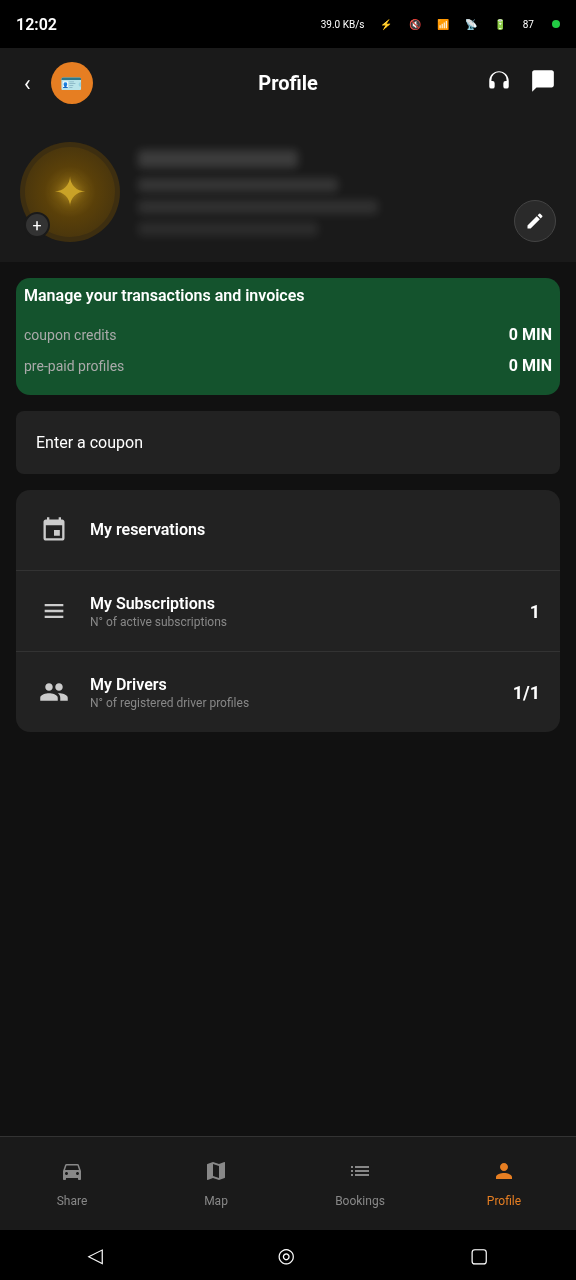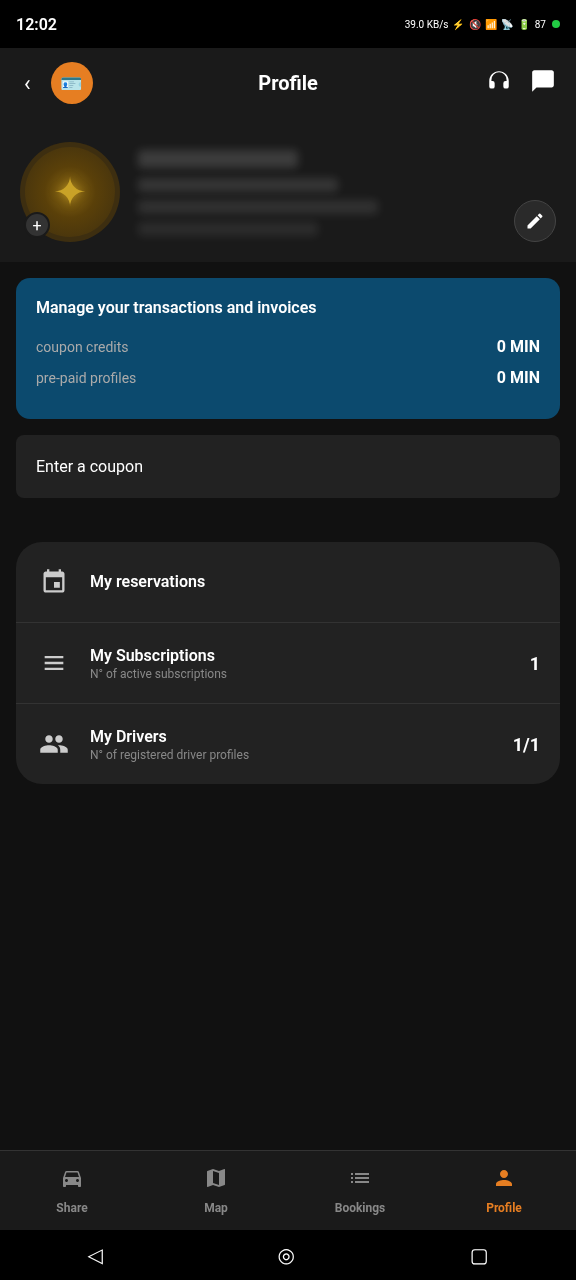--- a/index.html
+++ b/index.html
@@ -25,21 +25,21 @@
       height: 48px;
     }
     .status-time {
       font-size: 16px;
       font-weight: 600;
       color: #fff;
     }
     .status-icons {
       display: flex;
       align-items: center;
-      gap: 4px;
+      gap: 16px;
       font-size: 11px;
       color: #fff;
     }
     .status-icons span { font-size: 10px; }
     .battery-dot {
       width: 8px; height: 8px;
       background: #22cc44;
       border-radius: 50%;
       display: inline-block;
       margin-left: 2px;
@@ -185,23 +185,23 @@
     .main-content {
       flex: 1;
       padding: 16px;
       display: flex;
       flex-direction: column;
       gap: 16px;
     }
 
     
     .card {
-      background: #0c4a6e;
+      background: #14532d;
       border-radius: 14px;
-      padding: 20px;
+      padding: 8px;
     }
     .card-title {
       font-size: 16px;
       font-weight: 600;
       color: #ffffff;
       margin-bottom: 20px;
     }
     .credit-row {
       display: flex;
       justify-content: space-between;
@@ -242,23 +242,22 @@
       cursor: pointer;
     }
     .coupon-text {
       font-size: 16px;
       color: #ffffff;
     }
 
     
     .menu-card {
       background: #222222;
-      border-radius: 26px;
+      border-radius: 14px;
       overflow: hidden;
-      margin-top: 28px;
     }
     .menu-item {
       display: flex;
       align-items: center;
       padding: 22px 20px;
       gap: 18px;
       cursor: pointer;
       border-bottom: 1px solid #333333;
       position: relative;
     }
@@ -287,23 +286,22 @@
     .menu-badge {
       font-size: 18px;
       font-weight: 700;
       color: #ffffff;
     }
 
     
     .bottom-nav {
       background: #1a1a1a;
       display: flex;
-      height: 80px;
+      height: 94px;
       border-top: 1px solid #333;
-      font-weight: bold;
     }
     .nav-item {
       flex: 1;
       display: flex;
       flex-direction: column;
       align-items: center;
       justify-content: center;
       gap: 6px;
       cursor: pointer;
     }

